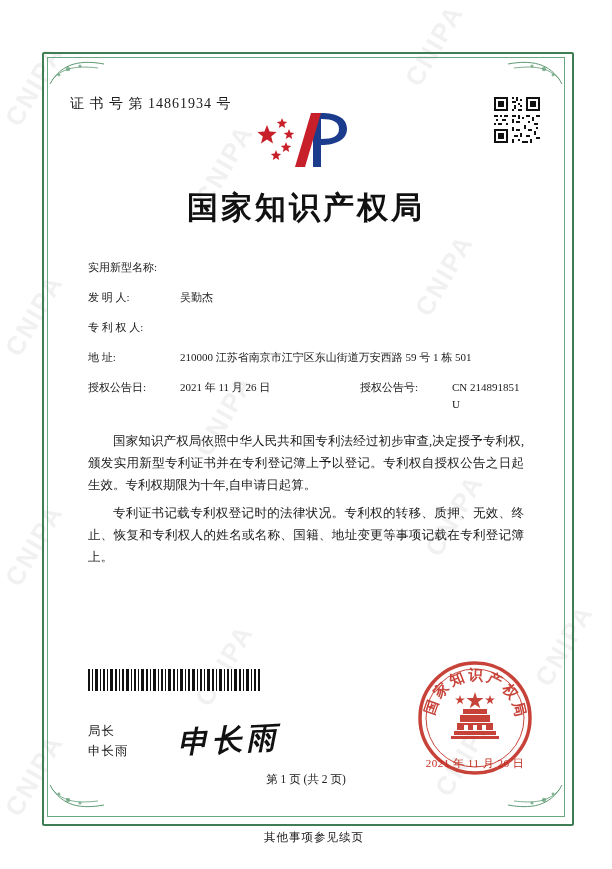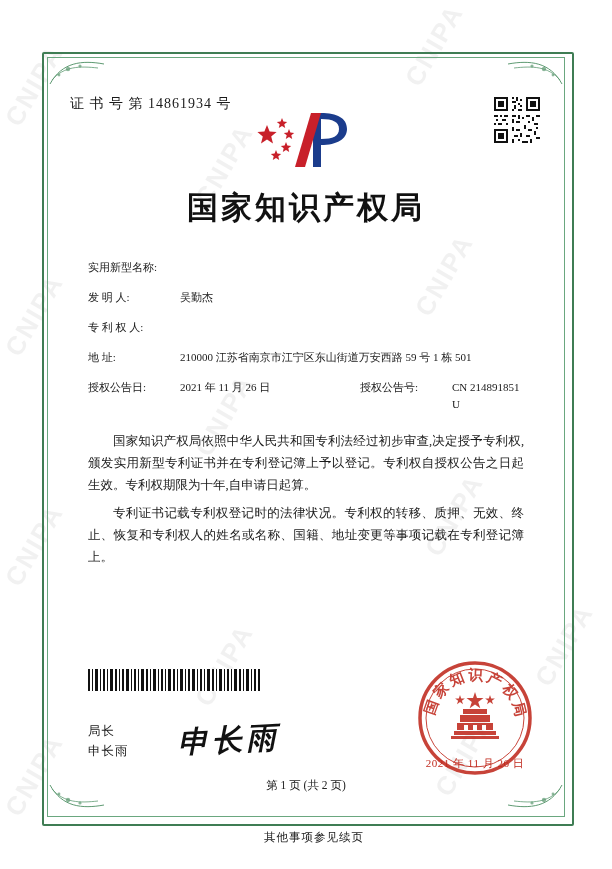--- a/index.html
+++ b/index.html
@@ -204,21 +204,21 @@
     text-align: center;
     font-size: 11px;
     color: #c02a1e;
     letter-spacing: 0.5px;
   }
 
   .page-num {
     position: absolute;
     left: 0;
     right: 0;
-    bottom: 76px;
+    bottom: 82px;
     text-align: center;
     font-size: 11.5px;
     color: #222;
   }
   .footer-note {
     position: absolute;
     left: 16px;
     right: 0;
     bottom: 24px;
     text-align: center;

